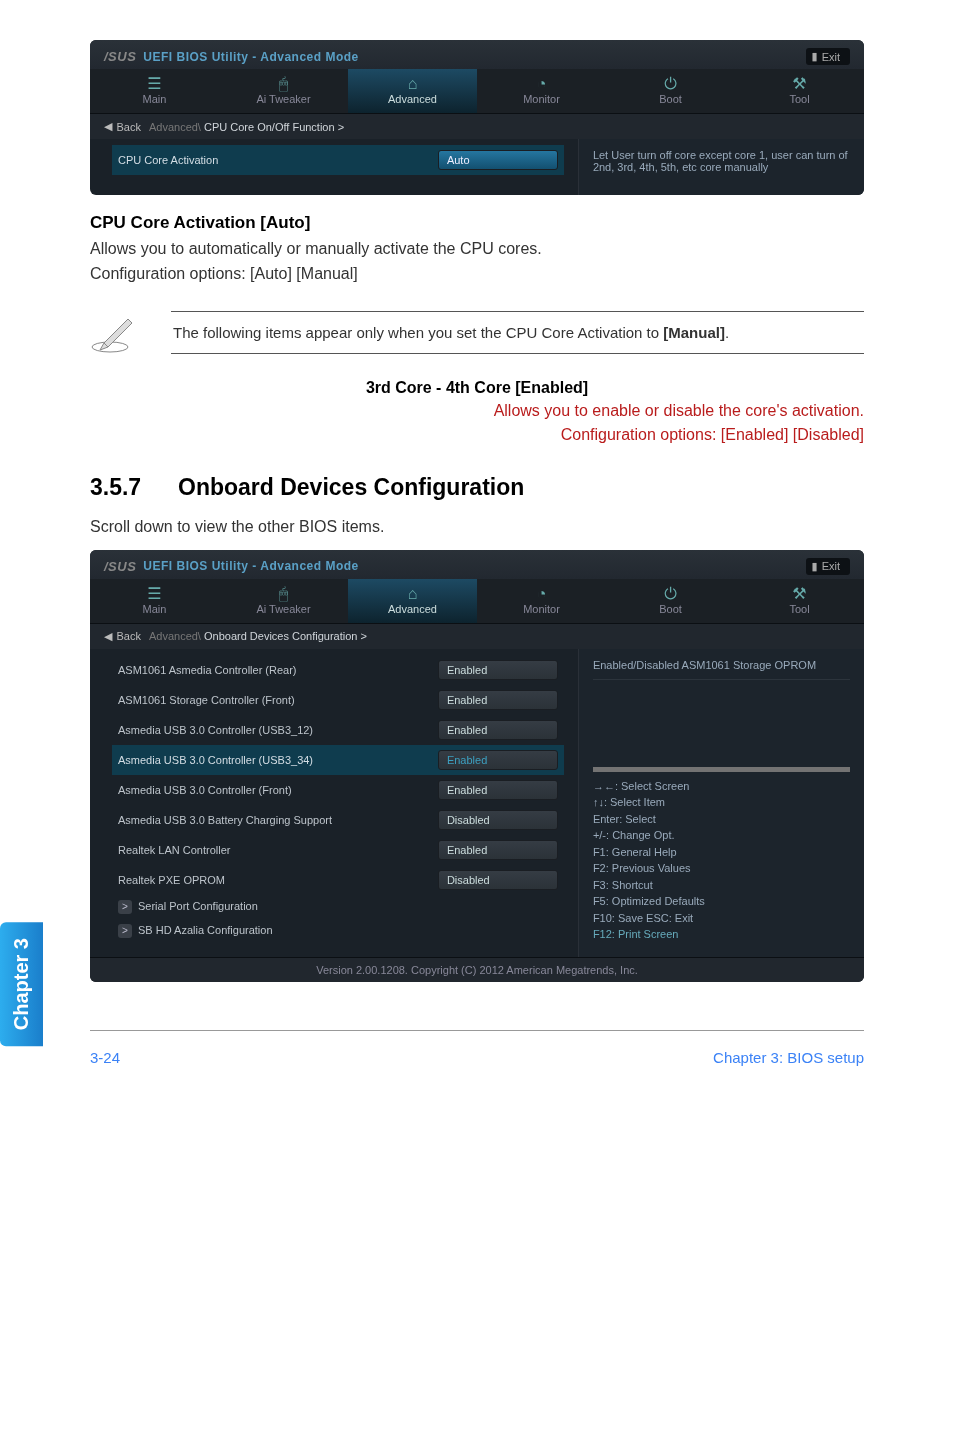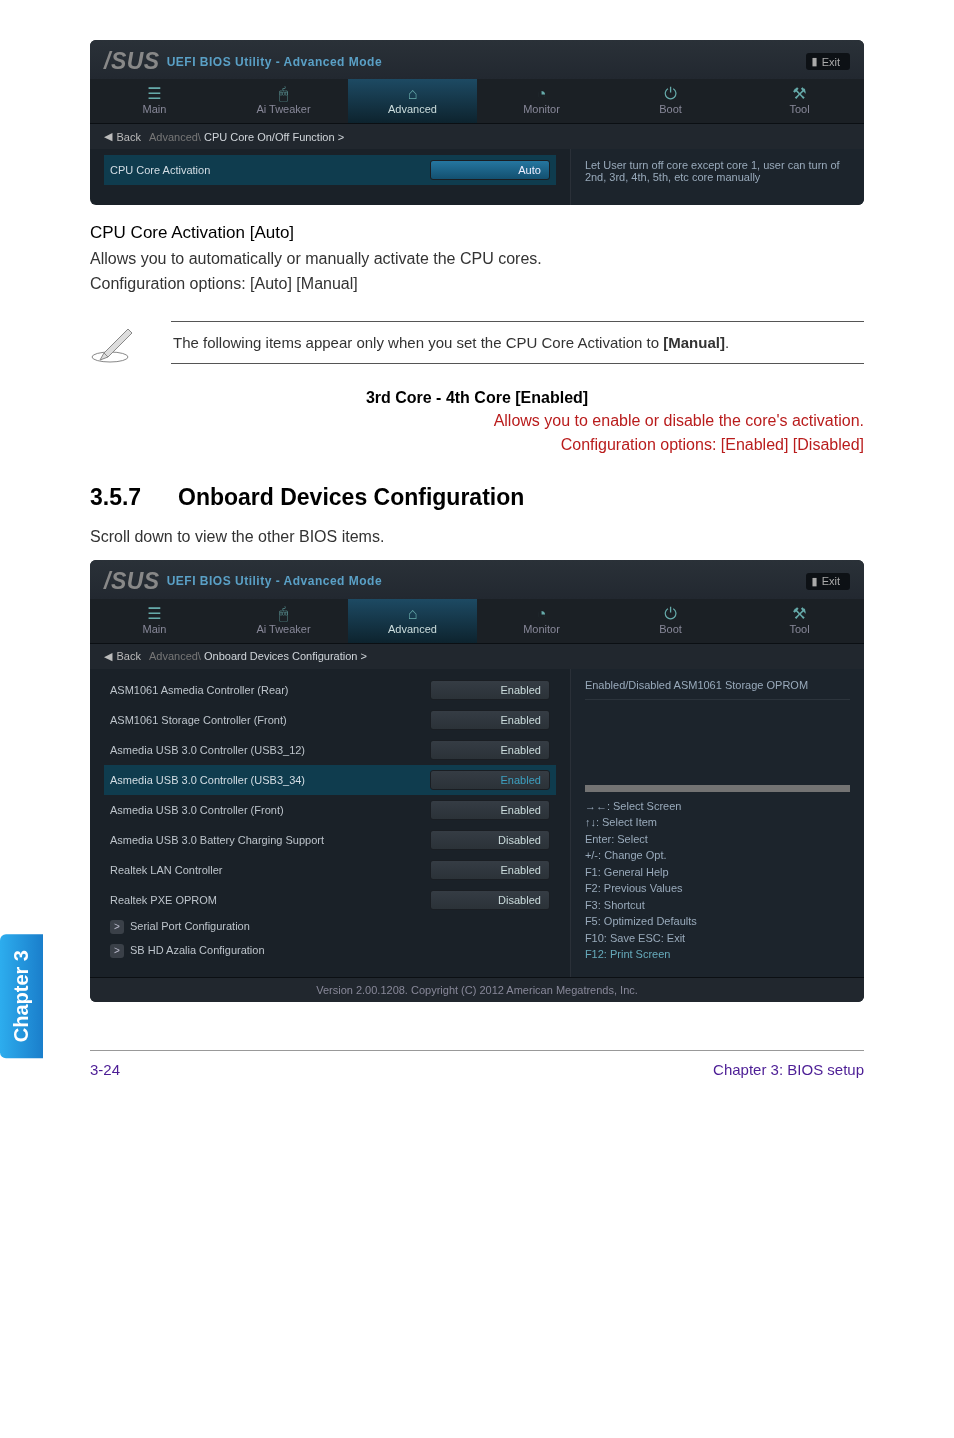--- a/index.html
+++ b/index.html
@@ -54,21 +54,21 @@
 
   .bios-header .brand-text {
     font-weight: bold;
     letter-spacing: 0.5px;
     display: flex;
     align-items: center;
   }
 
   .bios-header .brand-text .logo {
     color: #888;
-    font-size: 23px;
+    font-size: 13px;
     font-weight: bold;
     margin-right: 7px;
     font-style: italic;
   }
 
   .exit-pill {
     background: #0d1115;
     border-radius: 3px;
     padding: 2px 10px 2px 6px;
     font-size: 11px;
@@ -114,20 +114,21 @@
   .breadcrumb-text .adv-dim { color:#777; }
   .breadcrumb-text .page-light { color:#d0d5da; }
 
   .bios-body {
     display: flex;
   }
 
   .bios-left {
     flex: 0 0 62%;
     padding: 6px 14px 14px 14px;
+    margin-left: 8px;
   }
 
   .bios-right {
     flex: 1;
     padding: 10px 14px 14px 14px;
     border-left: 1px solid #2a3038;
     background: #1c242c;
     font-size: 11px;
     color: #9ab;
     display: flex;
@@ -145,21 +146,21 @@
 
   .setting-row.highlight {
     background: #0f3c4e;
     color: #d3dde4;
   }
 
   .setting-row .val {
     background: linear-gradient(to bottom, #353c44, #2b3238);
     color: #cdd;
     min-width: 120px;
-    text-align: right;
+    text-align: left;
     padding: 3px 8px;
     border-radius: 3px;
     font-size: 11px;
     border: 1px solid #1a1e23;
   }
   .setting-row .val.highlight-val {
     background: linear-gradient(to bottom, #2576a0, #135070);
     color: #eef;
   }
   .setting-row .val.highlight-teal {
@@ -174,37 +175,37 @@
     border-radius: 3px;
     text-align: center;
     line-height: 14px;
     margin-right: 6px;
     font-size: 10px;
     color: #bbc;
   }
 
   .help-top { flex:0 0 auto; border-bottom:1px solid #2c343c; padding-bottom:8px;}
   .help-spacer { flex:1; }
-  .help-keys { flex:0 0 auto; margin-top:8px; border-top:7px solid #737373; padding-top:6px;}
+  .help-keys { flex:0 0 auto; margin-top:8px; border-top:5px solid #737373; padding-top:6px;}
   .help-keys div { line-height:1.5; }
   .help-keys .print-line { color:#6ab; }
 
   .bios-footer-ver {
     text-align: center;
     padding: 6px;
     border-top: 1px solid #0b0f13;
     font-size: 11px;
     color: #889;
     background: #21272e;
   }
 
   
   h3.sub-head {
     font-size: 17px;
-    font-weight: normal;
+    font-weight: bold;
     margin-top: 7px;
     margin-bottom: 4px;
     color:#000;
   }
 
   p.body-text {
     font-size: 16px;
     color: #333;
     line-height: 1.45;
     margin-bottom: 2px;
@@ -260,23 +261,23 @@
     writing-mode: vertical-rl;
     transform: rotate(180deg);
     padding: 16px 10px;
     border-radius: 0 6px 6px 0;
   }
   .page-footer-wrap { padding: 0 90px 30px 90px; }
   .page-footer-line {
     border-top: 1px solid #999;
     display:flex;
     justify-content:space-between;
-    padding-top:10px;
+    padding-top:18px;
     font-size:15px;
-    color:#4c1d95;
+    color:#3b82f6;
   }
 </style>
 </head>
 <body>
 
 <div class="page-content">
 
 
   <div class="bios-panel" style="height:auto;">
     <div class="bios-header">

